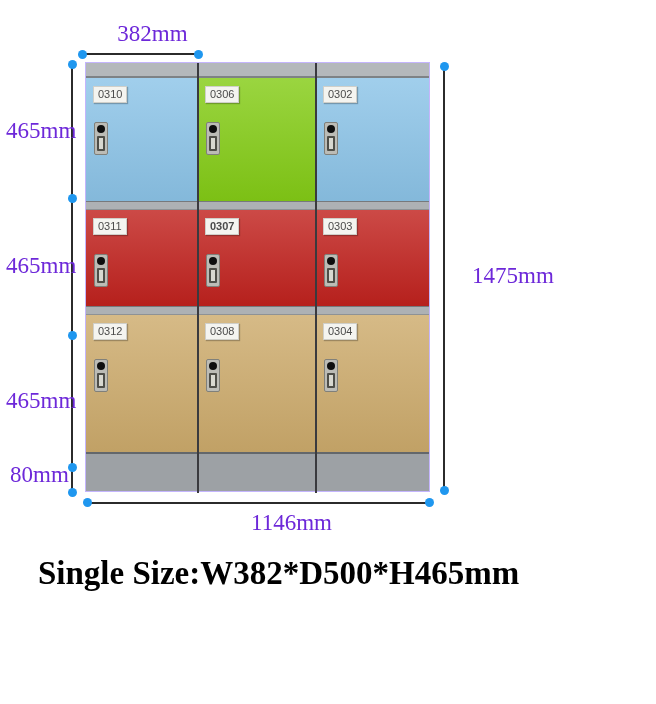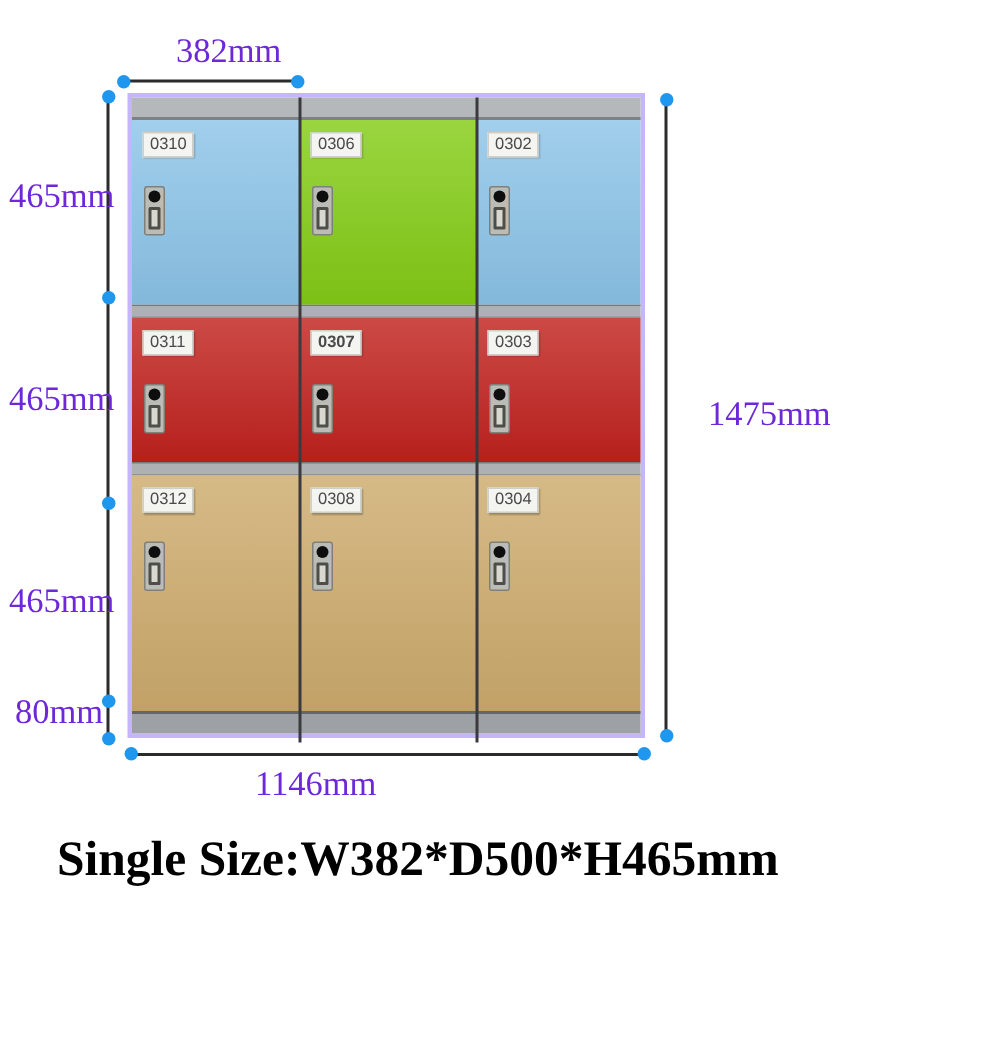--- a/index.html
+++ b/index.html
@@ -1,28 +1,28 @@
 <!DOCTYPE html>
 <html><head>
 <meta charset="utf-8">
 <style>
   html,body{margin:0;padding:0;background:#ffffff;}
   .stage{position:relative;width:656px;height:704px;background:#ffffff;overflow:hidden;
          font-family:"Liberation Serif", serif;}
 
   
   .cabinet{position:absolute;left:85px;top:62px;width:345px;height:430px;
-           border:3px solid #c4b5fd;box-sizing:border-box;display:flex;flex-direction:column;}
+           border:1px solid #c4b5fd;box-sizing:border-box;display:flex;flex-direction:column;}
   .top-strip{height:15px;background:#b4b8bb;border-bottom:2px solid #7e8285;box-sizing:border-box;}
   .shelf-strip{height:9px;background:#adb1b4;border-top:1px solid #76797c;border-bottom:1px solid #8e9295;box-sizing:border-box;}
   .base-strip{flex:1;background:#9da1a5;border-top:2px solid #63676b;box-sizing:border-box;}
   .door-row{display:flex;}
   .row-1{height:123px;}
   .row-2{height:96px;}
-  .row-3{height:157px;}
+  .row-3{height:137px;}
   .door{position:relative;box-sizing:border-box;}
   .door.c1{width:112px;}
   .door.c2{width:118px;}
   .door.c3{flex:1;}
   .door-shade{position:absolute;inset:0;background:linear-gradient(180deg,rgba(255,255,255,.18),rgba(0,0,0,.06));pointer-events:none;}
   .divider{position:absolute;top:0;width:2px;height:430px;background:#3a3a3e;z-index:3;}
   .divider.d1{left:111px;}
   .divider.d2{left:229px;}
 
   
@@ -45,21 +45,21 @@
   .dim-bottom{left:87px;top:502px;width:343px;height:2px;}
   .dot{position:absolute;width:9px;height:9px;border-radius:50%;z-index:4;}
 
   .dim-label{position:absolute;color:#6d28d9;font-size:23px;line-height:25px;white-space:nowrap;}
   .lbl-382{left:100px;top:21px;width:105px;text-align:center;}
   .lbl-465a{left:6px;top:118px;width:58px;text-align:center;}
   .lbl-465b{left:6px;top:253px;width:58px;text-align:center;}
   .lbl-465c{left:6px;top:388px;width:58px;text-align:center;}
   .lbl-80{left:10px;top:462px;width:52px;text-align:center;}
   .lbl-1475{left:440px;top:263px;margin-left:32px;}
-  .lbl-1146{left:170px;top:510px;width:140px;text-align:left;}
+  .lbl-1146{left:192px;top:510px;width:140px;text-align:right;}
 
   .title{position:absolute;left:38px;top:555px;font-size:33px;font-weight:bold;color:#000;
          font-family:"Liberation Serif", serif;white-space:nowrap;}
 </style>
 </head>
 <body>
 
 <div class="stage">
 
   <div class="cabinet">

